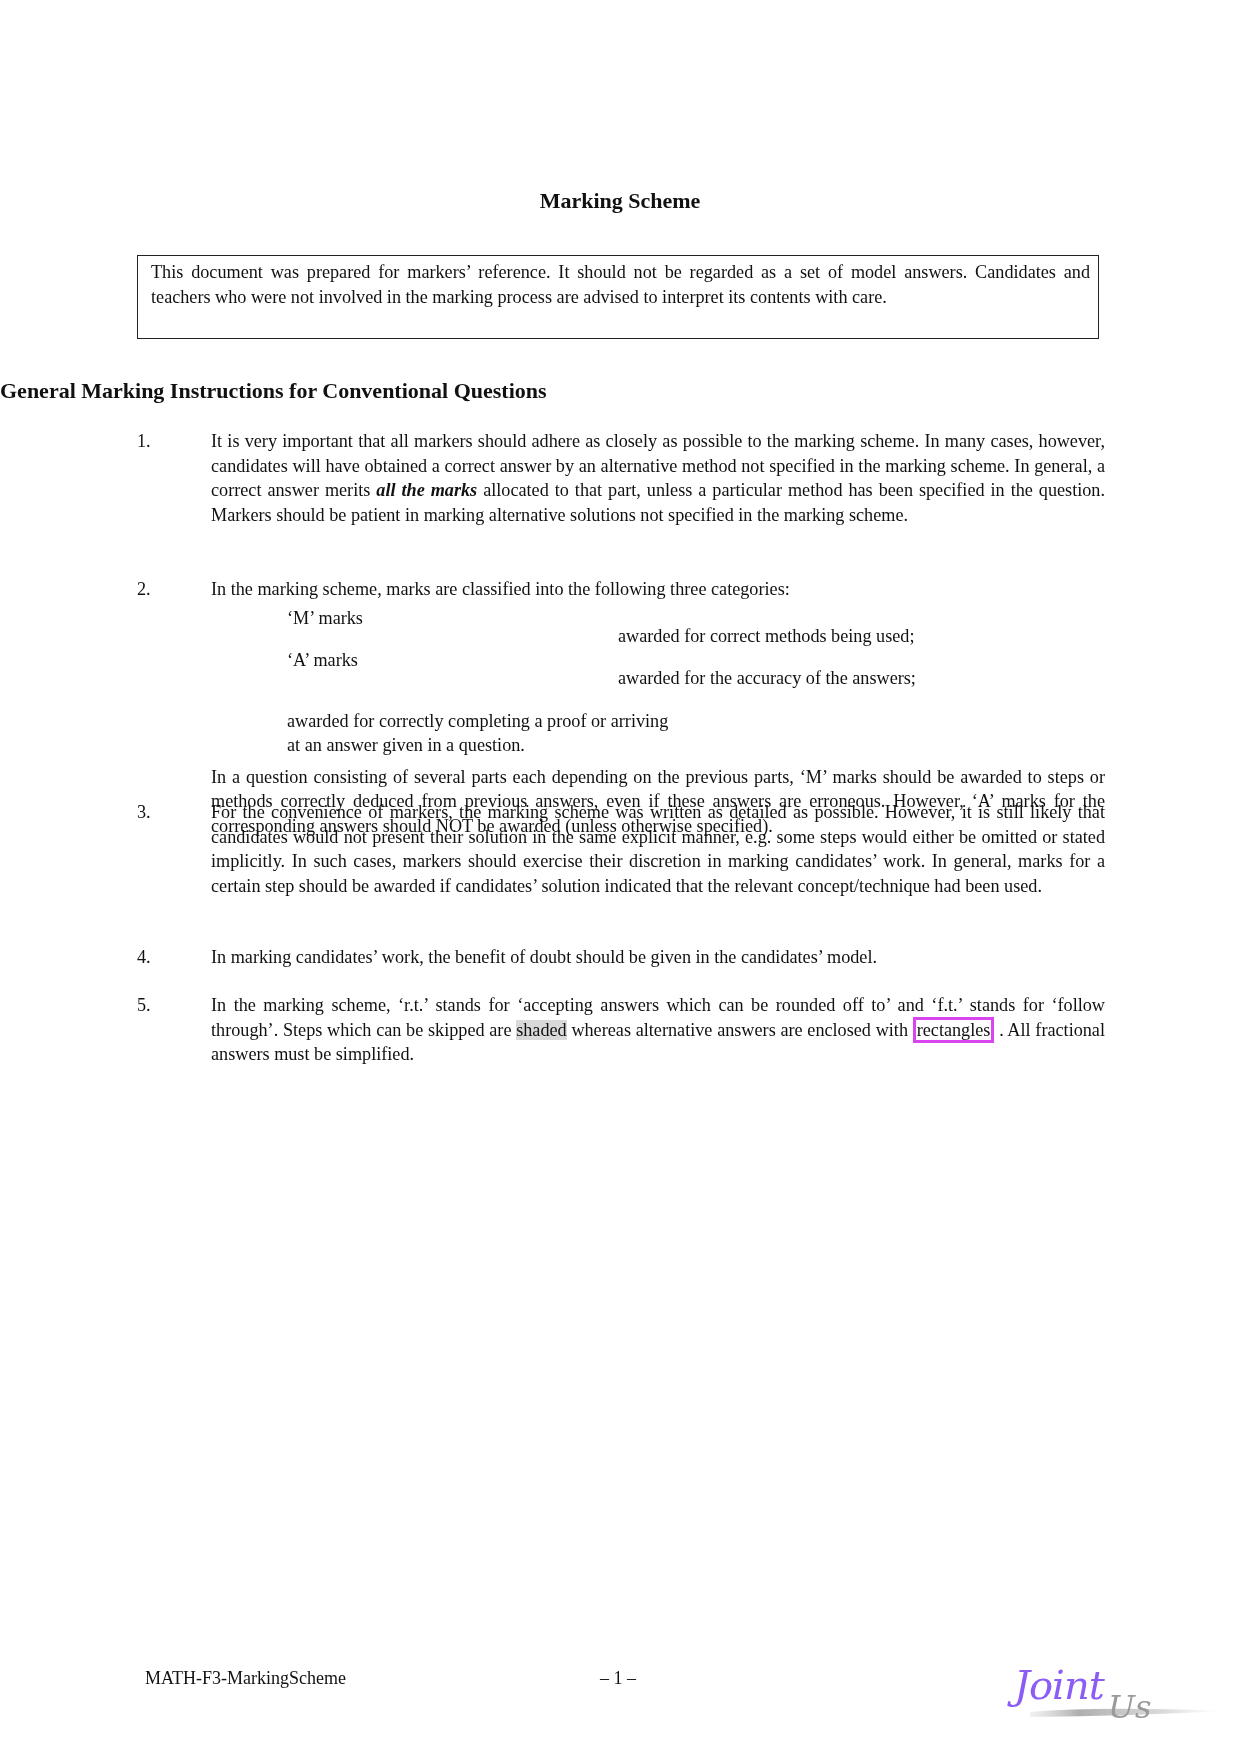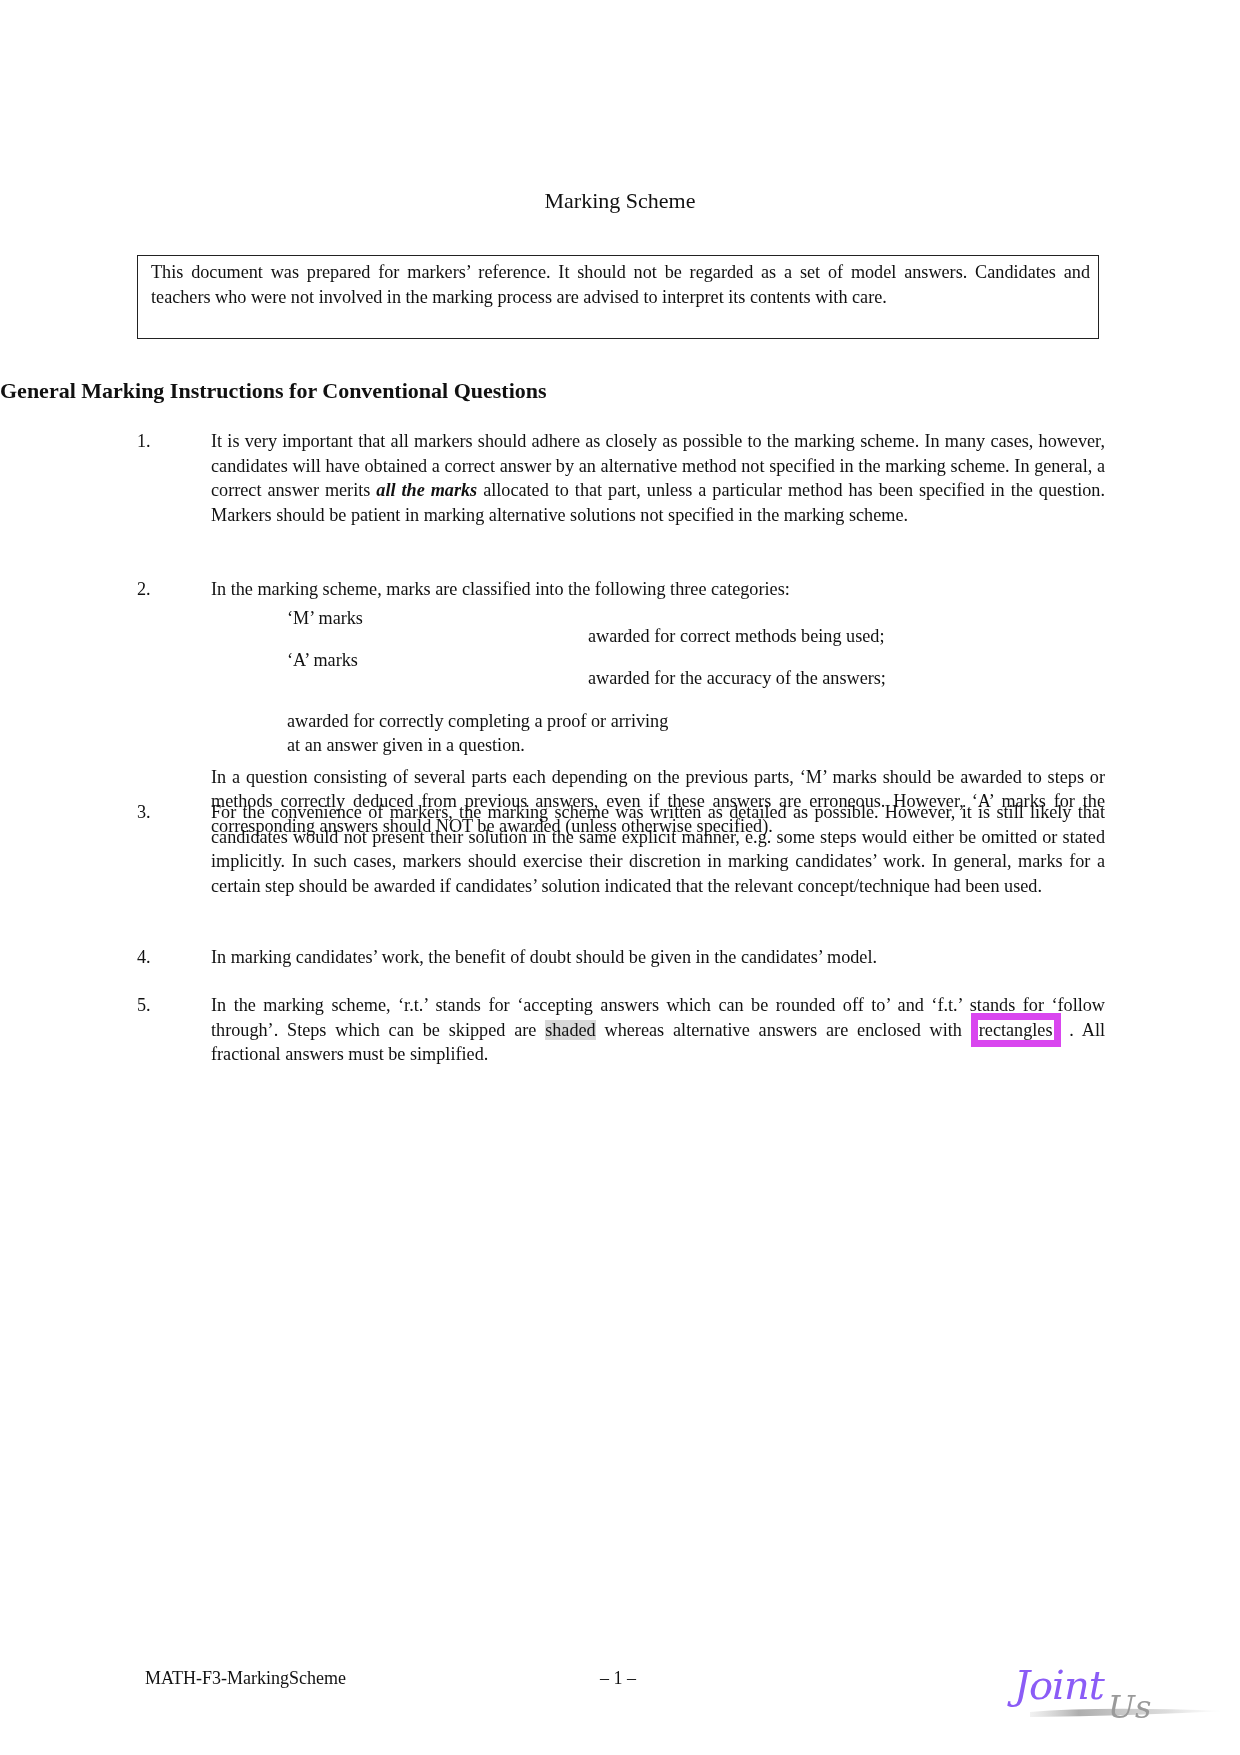--- a/index.html
+++ b/index.html
@@ -14,21 +14,21 @@
       font-family: "Liberation Serif", "DejaVu Serif", serif;
       color: #111111;
       overflow: hidden;
     }
     .page-title {
       position: absolute;
       left: 0;
       width: 1240px;
       top: 188px;
       text-align: center;
-      font-weight: normal;
+      font-weight: bold;
       font-size: 22px;
       line-height: 26px;
     }
     .disclaimer-box {
       position: absolute;
       left: 137px;
       top: 255px;
       width: 962px;
       height: 84px;
       border: 1.5px solid #222;
@@ -70,35 +70,36 @@
     }
     .emph {
       font-weight: bold;
       font-style: italic;
     }
     .categories {
       margin: 4px 0 7px 76px;
     }
     .cat-row {
       display: flex;
+      gap: 30px;
     }
     .cat-label {
       width: 301px;
       flex: none;
     }
     .cat-desc {
       flex: 1;
       margin-top: 18px;
     }
     .shaded {
       background: #d9d9d9;
       margin-top: 48px;
     }
     .boxed {
-      border: 7px solid #d946ef;
+      border: 3px solid #d946ef;
       padding: 0 1px;
     }
     .footer-left {
       position: absolute;
       left: 145px;
       top: 1667px;
       font-size: 18px;
       line-height: 22px;
     }
     .footer-center {

